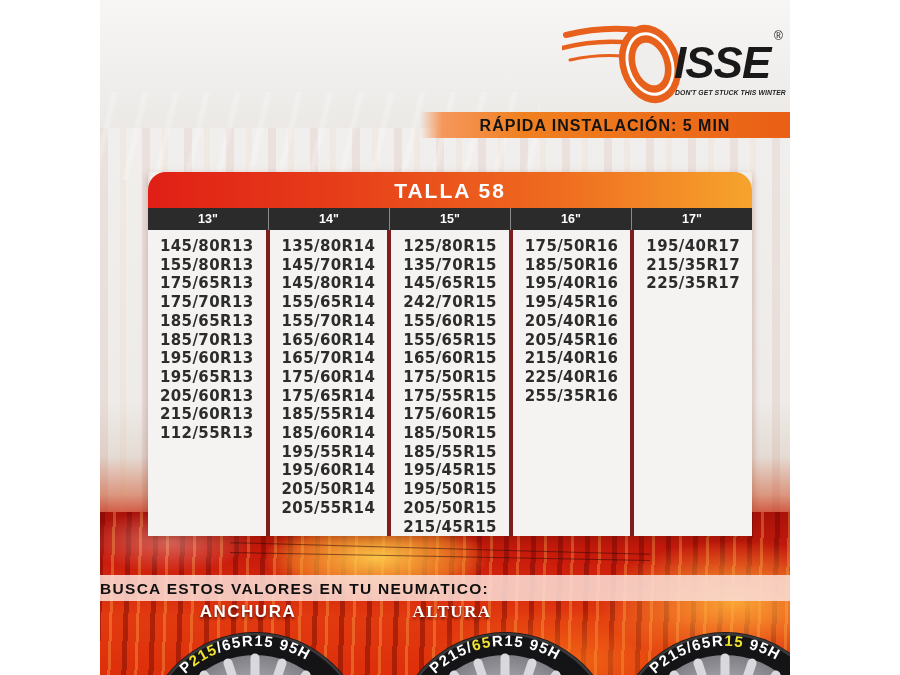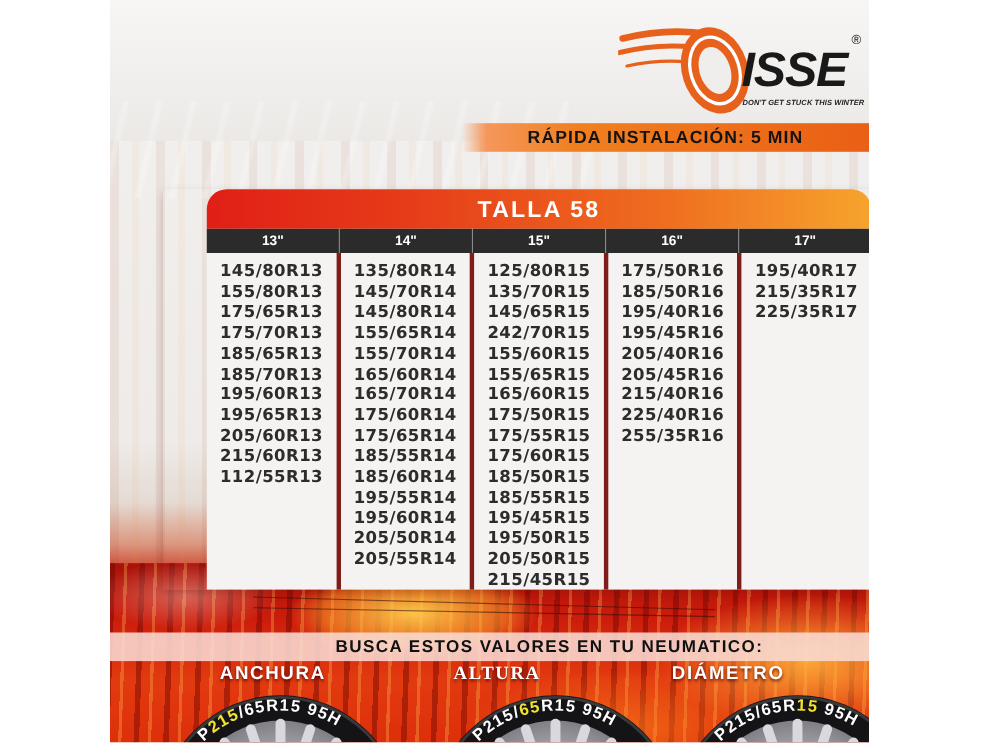--- a/index.html
+++ b/index.html
@@ -53,41 +53,41 @@
     letter-spacing:1.5px;transform:scaleX(1.07);transform-origin:left center;white-space:nowrap;
   }
   .logo{position:absolute;left:462px;top:10px;width:228px;height:102px;}
   .install-banner{
     position:absolute;left:320px;top:112px;width:370px;height:26px;
     background:linear-gradient(90deg, rgba(246,153,93,0) 0%, #f5975c 6%, #f0801f 28%, #ea5f15 100%);
     color:#131313;font-weight:bold;font-size:16px;letter-spacing:1px;text-align:center;line-height:27px;
     white-space:nowrap;
   }
   
-  .size-table{position:absolute;left:48px;top:172px;width:604px;box-shadow:0 3px 8px rgba(90,20,5,.25);padding-left:40px;}
+  .size-table{position:absolute;left:48px;top:172px;width:604px;box-shadow:0 3px 8px rgba(90,20,5,.25);}
   .table-title{
     height:36px;line-height:37px;text-align:center;color:#fff;font-weight:bold;font-size:21px;letter-spacing:2px;
     border-radius:18px 18px 0 0;
     background:linear-gradient(90deg,#e01f16 0%,#e63c19 30%,#ef6c1f 68%,#f6a42d 100%);
   }
   .col-heads{display:flex;background:#2b2b2b;height:22px;}
   .col-head{flex:1;color:#fff;font-weight:bold;font-size:12.5px;text-align:center;line-height:23px;border-left:1px solid rgba(255,255,255,.45);}
   .col-head:first-child{border-left:none;}
   .col-body{display:flex;background:#f4f3f1;min-height:305px;}
   .col{flex:1;border-left:4px solid #7f1d1d;padding-top:7px;}
   .col:first-child{border-left:none;}
   .size{
     text-align:center;font-size:15px;font-weight:bold;color:#2c2c2c;letter-spacing:.4px;line-height:18.7px;
     font-family:"DejaVu Sans", sans-serif;
   }
   
   .busca-band{
     position:absolute;left:0;top:575px;width:799px;height:26px;
     background:rgba(249,219,211,.88);
-    color:#101010;font-weight:bold;font-size:15.5px;letter-spacing:1.3px;text-align:center;line-height:27px;
+    color:#101010;font-weight:bold;font-size:15.5px;letter-spacing:1.3px;line-height:27px;
   }
   .dim-label{
     position:absolute;top:602px;width:170px;text-align:center;color:#ffffff;font-weight:bold;
     font-size:17px;letter-spacing:1.5px;text-shadow:0 2px 3px rgba(80,0,0,.85);
   }
   #label-anchura{left:63px;}
   #label-altura{left:267px;font-family:Liberation Serif, serif;}
   #label-diametro{left:477px;}
   .tire{position:absolute;top:630px;width:220px;height:45px;}
   #tire-1{left:45px;}
@@ -198,21 +198,20 @@
           <div class="size">215/35R17</div>
           <div class="size">225/35R17</div>
         </div>
       </div>
   </div>
 
   <div class="busca-band">BUSCA ESTOS VALORES EN TU NEUMATICO:</div>
 
   <div class="dim-label" id="label-anchura">ANCHURA</div>
   <div class="dim-label" id="label-altura">ALTURA</div>
-  <div class="dim-label" id="label-diametro">DIÁMETRO</div>
 
   <svg class="tire" id="tire-1" viewBox="0 0 220 45">
     <defs>
       <radialGradient id="rimg1" cx="50%" cy="50%" r="60%">
         <stop offset="0%" stop-color="#dcdce0"></stop>
           <stop offset="55%" stop-color="#a9a9af"></stop>
           <stop offset="100%" stop-color="#66666c"></stop>
       </radialGradient>
       <path id="tp1" d="M 14 88 A 100 100 0 0 1 206 88" fill="none"></path>
     </defs>

